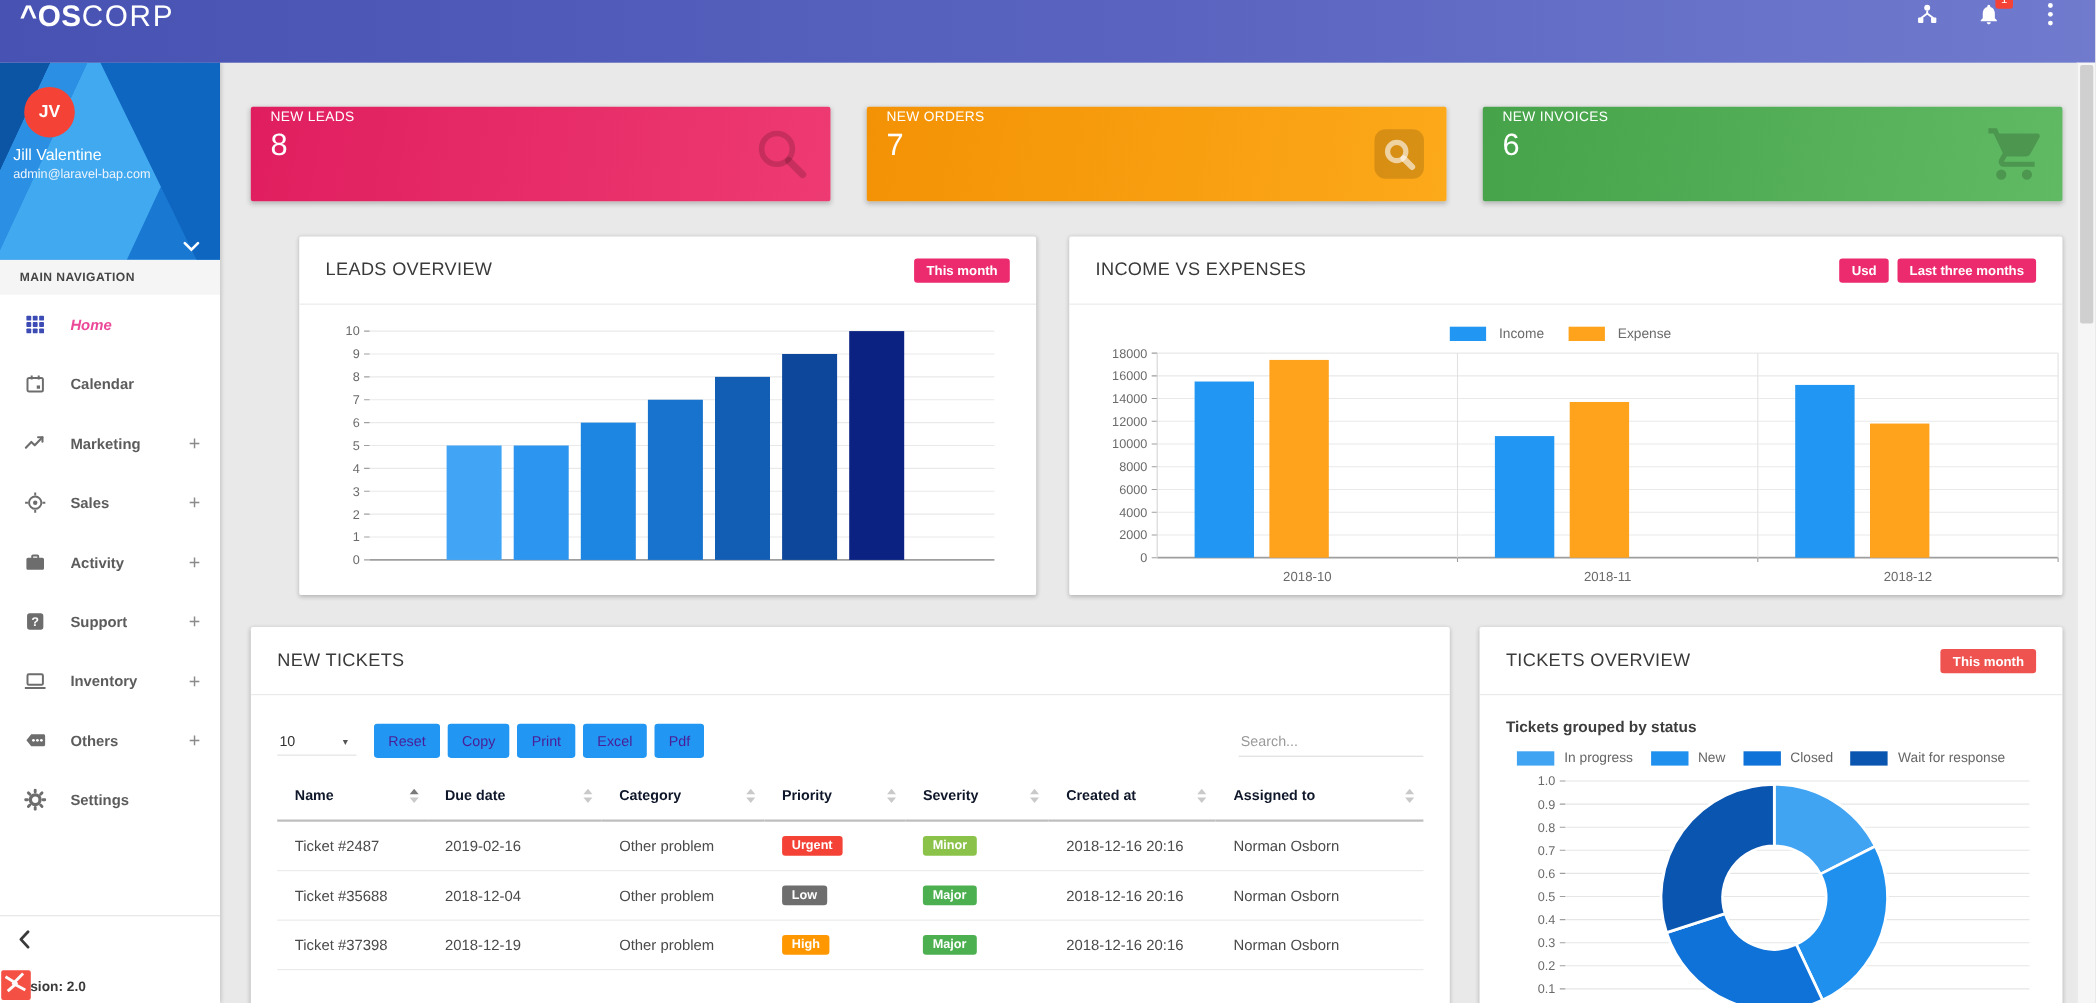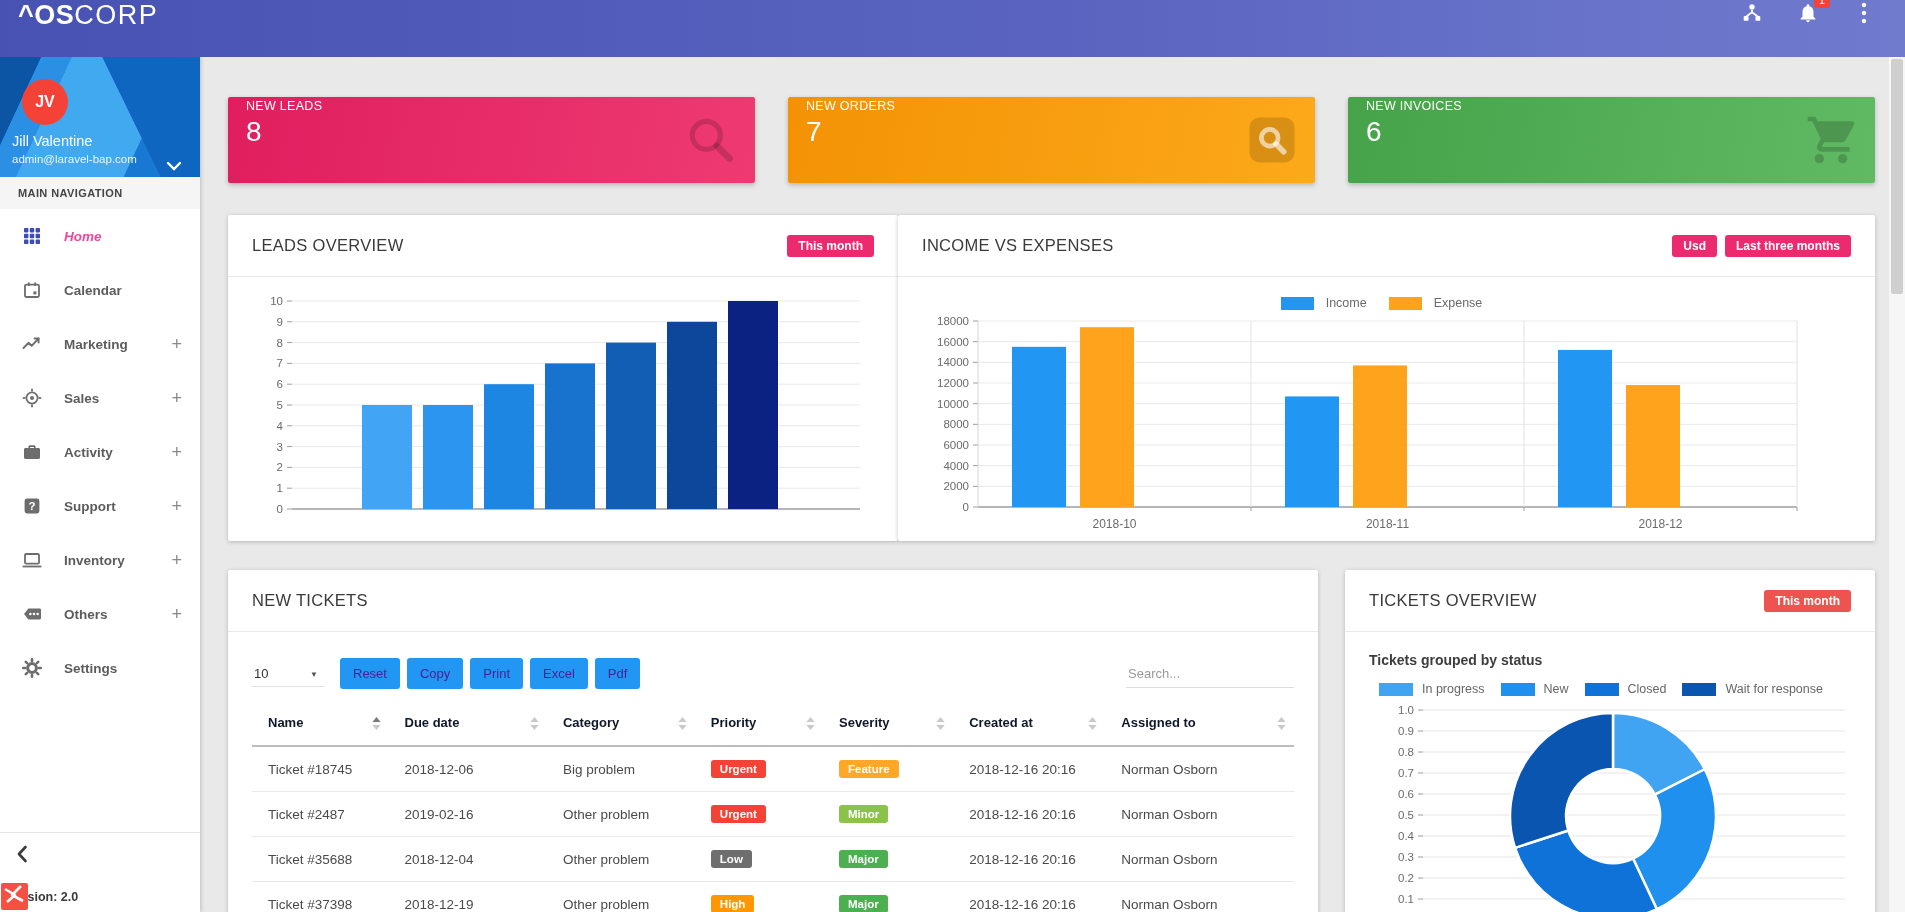--- a/index.html
+++ b/index.html
@@ -15,21 +15,21 @@
   .logo .b{font-weight:bold;}
   .logo .lt{font-weight:normal;letter-spacing:1.5px;}
   .nav-actions{display:flex;align-items:center;gap:30px;margin-right:4px;}
   .nav-icon{position:relative;width:26px;height:26px;display:flex;align-items:center;justify-content:center;cursor:pointer;}
   .badge-count{position:absolute;top:-8px;right:-9px;background:#f44336;color:#fff;font-size:10.5px;
                width:16px;height:16px;border-radius:3px;display:flex;align-items:center;justify-content:center;}
 
   
   .sidebar{position:absolute;top:57px;left:0;width:200px;bottom:0;background:#fff;
            box-shadow:1px 0 4px rgba(0,0,0,.18);z-index:5;}
-  .user-panel{position:relative;height:120px;cursor:pointer;
+  .user-panel{position:relative;height:179px;cursor:pointer;
     background:
       linear-gradient(115deg,#0c55a5 0%,#0c55a5 16%,rgba(0,0,0,0) 16.2%),
       linear-gradient(64deg,rgba(0,0,0,0) 62%,#0f66c0 62.3%),
       linear-gradient(115deg,rgba(0,0,0,0) 28%,#41a9ef 28.2%,#41a9ef 70%,#1878d2 70.3%),
       #2b90e4;}
   .avatar{position:absolute;top:22px;left:22px;width:46px;height:46px;border-radius:50%;background:#f44336;
           color:#fff;font-weight:bold;font-size:16px;display:flex;align-items:center;justify-content:center;}
   .user-name{position:absolute;left:12px;top:76px;color:#fff;font-size:14.5px;}
   .user-email{position:absolute;left:12px;top:96px;color:#eef4fc;font-size:11.5px;}
   .user-chevron{position:absolute;right:14px;bottom:6px;width:20px;height:14px;cursor:pointer;}
@@ -50,21 +50,21 @@
   
   .main{position:absolute;left:200px;top:57px;right:17px;bottom:0;padding:40px 13px 0 28px;overflow:hidden;}
   .cards-row{display:flex;gap:33px;margin-bottom:32px;}
   .stat-card{flex:1;height:86px;border-radius:2px;position:relative;color:#fff;cursor:pointer;
              box-shadow:0 2px 5px rgba(0,0,0,.22);padding:2px 18px;}
   .stat-label{font-size:12.5px;letter-spacing:.3px;}
   .stat-value{font-size:28px;margin-top:3px;}
   .stat-icon{position:absolute;right:16px;top:50%;transform:translateY(-50%);line-height:0;}
 
   .row{display:flex;}
-  .charts-row{margin-bottom:29px;}
+  .charts-row{gap:30px;margin-bottom:29px;margin-left:44px;}
   .panel{background:#fff;border-radius:2px;box-shadow:0 1px 4px rgba(0,0,0,.22);overflow:hidden;}
   .leads-panel{width:670px;height:326px;flex:none;}
   .income-panel{flex:1;height:326px;}
   .panel-header{height:62px;display:flex;align-items:center;justify-content:space-between;
                 padding:0 24px;border-bottom:1px solid #e8e8e8;}
   .panel-title{font-size:16.5px;color:#3a3a3a;letter-spacing:.3px;}
   .header-badges{display:flex;gap:8px;}
   .badge-pill{display:inline-block;padding:4px 11px;border-radius:3px;color:#fff;font-size:12px;
               font-weight:bold;cursor:pointer;}
   .panel-body{padding:12px 24px 0;}
@@ -488,29 +488,20 @@
                         <path d="M4.5 13L8.6 8H0.4z" fill="#c9c9c9"></path>
                       </svg></span></th>
                   <th style="width: 18.1%;"><span>Assigned to</span><span class="sort"><svg width="9" height="13" viewBox="0 0 9 13">
                         <path d="M4.5 0L8.6 5H0.4z" fill="#c9c9c9"></path>
                         <path d="M4.5 13L8.6 8H0.4z" fill="#c9c9c9"></path>
                       </svg></span></th>
                 </tr>
               </thead>
             <tbody id="tickets-body">
                 <tr>
-                  <td>Ticket #18745</td>
-                  <td>2018-12-06</td>
-                  <td>Big problem</td>
-                  <td><span class="tbadge" style="background: rgb(244, 67, 54);">Urgent</span></td>
-                  <td><span class="tbadge" style="background: rgb(255, 167, 38);">Feature</span></td>
-                  <td>2018-12-16 20:16</td>
-                  <td>Norman Osborn</td>
-                </tr>
-                <tr>
                   <td>Ticket #2487</td>
                   <td>2019-02-16</td>
                   <td>Other problem</td>
                   <td><span class="tbadge" style="background: rgb(244, 67, 54);">Urgent</span></td>
                   <td><span class="tbadge" style="background: rgb(139, 195, 74);">Minor</span></td>
                   <td>2018-12-16 20:16</td>
                   <td>Norman Osborn</td>
                 </tr>
                 <tr>
                   <td>Ticket #35688</td>

